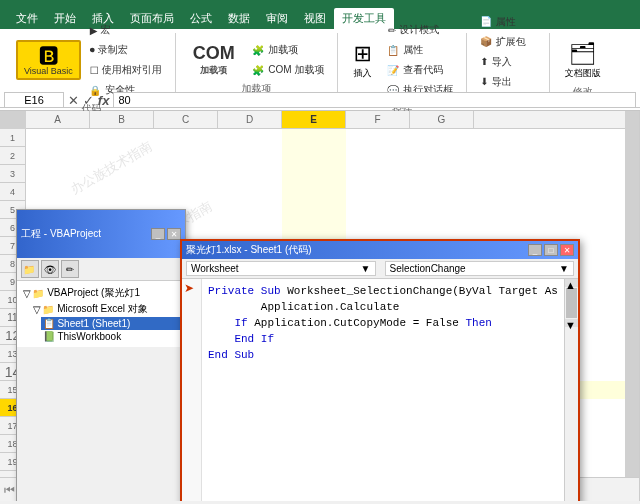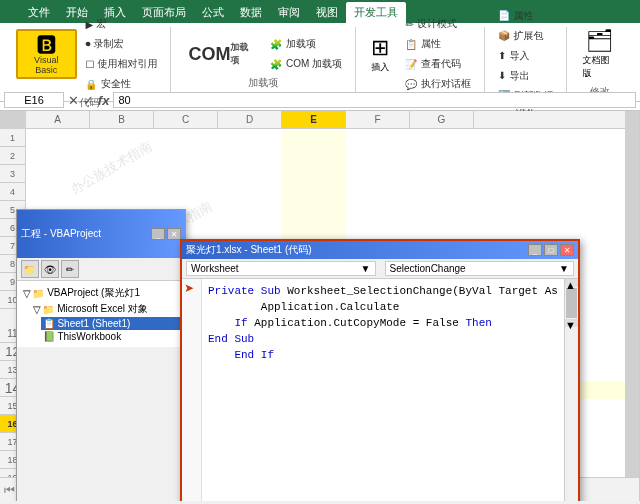--- a/index.html
+++ b/index.html
@@ -1,32 +1,32 @@
 <!DOCTYPE html>
 <html><head>
   <meta charset="utf-8">
   <style>
     * { margin: 0; padding: 0; box-sizing: border-box; }
     body { font-family: 'Microsoft YaHei', SimSun, Arial, sans-serif; font-size: 11px; background: #f0f0f0; overflow: hidden; width: 640px; height: 504px; }
 
     
     .ribbon { background: #217346; height: 90px; display: flex; flex-direction: column; }
-    .ribbon-tabs { display: flex; align-items: flex-end; padding-left: 20px; margin-top: 2px; }
+    .ribbon-tabs { display: flex; align-items: flex-end; padding-left: 8px; margin-top: 8px; }
     .ribbon-tab { padding: 3px 8px; font-size: 11px; color: #fff; cursor: pointer; border-radius: 2px 2px 0 0; }
     .ribbon-tab.active { background: #fff; color: #217346; }
     .ribbon-content { background: #fff; flex: 1; display: flex; align-items: center; padding: 4px 8px; border-bottom: 1px solid #c6c6c6; }
     .ribbon-group { display: flex; flex-direction: column; align-items: center; border-right: 1px solid #d0d0d0; padding: 0 8px; height: 70px; justify-content: center; }
     .ribbon-group-items { display: flex; gap: 4px; align-items: center; }
     .ribbon-group-label { font-size: 10px; color: #666; margin-top: 2px; }
     .ribbon-btn-large { display: flex; flex-direction: column; align-items: center; cursor: pointer; padding: 2px 6px; border: 1px solid transparent; border-radius: 2px; }
     .ribbon-btn-large .icon { font-size: 28px; line-height: 1; }
     .ribbon-btn-large .label { font-size: 9px; color: #333; text-align: center; }
     .ribbon-btn-small { display: flex; align-items: center; gap: 3px; cursor: pointer; padding: 2px 4px; font-size: 10px; color: #333; border: 1px solid transparent; border-radius: 2px; white-space: nowrap; }
     .ribbon-small-col { display: flex; flex-direction: column; gap: 0px; justify-content: center; }
-    .ribbon-com-block { display: flex; flex-direction: row; align-items: center; cursor: pointer; padding: 2px 8px; font-size: 11px; font-weight: bold; color: #333; border: 1px solid transparent; border-radius: 2px; justify-content: space-between; }
+    .ribbon-com-block { display: flex; flex-direction: column; align-items: center; cursor: pointer; padding: 2px 8px; font-size: 11px; font-weight: bold; color: #333; border: 1px solid transparent; border-radius: 2px; justify-content: space-between; }
     .com-text { font-size: 18px; font-weight: bold; color: #333; }
 
     
     .formula-bar { background: #fff; border-bottom: 1px solid #c6c6c6; display: flex; align-items: center; padding: 2px 4px; gap: 4px; }
     .cell-ref { width: 60px; border: 1px solid #c6c6c6; padding: 1px 4px; font-size: 11px; text-align: center; }
     .formula-icons { display: flex; gap: 4px; align-items: center; color: #555; font-size: 13px; }
     .formula-input { flex: 1; border: 1px solid #c6c6c6; padding: 1px 4px; font-size: 11px; }
 
     
     .main-area { display: flex; height: calc(504px - 90px - 24px); }
@@ -241,21 +241,21 @@
       <div style="height:18px;border-bottom:1px solid #ccc;font-size:9px;color:#666;display:flex;align-items:center;justify-content:center;">1</div>
       <div style="height:18px;border-bottom:1px solid #ccc;font-size:9px;color:#666;display:flex;align-items:center;justify-content:center;">2</div>
       <div style="height:18px;border-bottom:1px solid #ccc;font-size:9px;color:#666;display:flex;align-items:center;justify-content:center;">3</div>
       <div style="height:18px;border-bottom:1px solid #ccc;font-size:9px;color:#666;display:flex;align-items:center;justify-content:center;">4</div>
       <div style="height:18px;border-bottom:1px solid #ccc;font-size:9px;color:#666;display:flex;align-items:center;justify-content:center;">5</div>
       <div style="height:18px;border-bottom:1px solid #ccc;font-size:9px;color:#666;display:flex;align-items:center;justify-content:center;">6</div>
       <div style="height:18px;border-bottom:1px solid #ccc;font-size:9px;color:#666;display:flex;align-items:center;justify-content:center;">7</div>
       <div style="height:18px;border-bottom:1px solid #ccc;font-size:9px;color:#666;display:flex;align-items:center;justify-content:center;">8</div>
       <div style="height:18px;border-bottom:1px solid #ccc;font-size:9px;color:#666;display:flex;align-items:center;justify-content:center;">9</div>
       <div style="height:18px;border-bottom:1px solid #ccc;font-size:9px;color:#666;display:flex;align-items:center;justify-content:center;">10</div>
-      <div style="height:18px;border-bottom:1px solid #ccc;font-size:10px;color:#666;display:flex;align-items:center;justify-content:center;margin-top:16px;">11</div>
+      <div style="height:18px;border-bottom:1px solid #ccc;font-size:10px;color:#666;display:flex;align-items:center;justify-content:center;">11</div>
       <div style="height:18px;border-bottom:1px solid #ccc;font-size:13px;color:#666;display:flex;align-items:center;justify-content:center;">12</div>
       <div style="height:18px;border-bottom:1px solid #ccc;font-size:9px;color:#666;display:flex;align-items:center;justify-content:center;">13</div>
       <div style="height:18px;border-bottom:1px solid #ccc;font-size:14px;color:#666;display:flex;align-items:center;justify-content:center;">14</div>
       <div style="height:18px;border-bottom:1px solid #ccc;font-size:9px;color:#666;display:flex;align-items:center;justify-content:center;">15</div>
       <div style="height:18px;border-bottom:1px solid #ccc;font-size:9px;background:#ffd700;color:#333;display:flex;align-items:center;justify-content:center;font-weight:bold;">16</div>
       <div style="height:18px;border-bottom:1px solid #ccc;font-size:9px;color:#666;display:flex;align-items:center;justify-content:center;">17</div>
       <div style="height:18px;border-bottom:1px solid #ccc;font-size:9px;color:#666;display:flex;align-items:center;justify-content:center;">18</div>
       <div style="height:18px;border-bottom:1px solid #ccc;font-size:9px;color:#666;display:flex;align-items:center;justify-content:center;">19</div>
       <div style="height:18px;border-bottom:1px solid #ccc;font-size:9px;color:#666;display:flex;align-items:center;justify-content:center;">20</div>
     </div>
@@ -328,24 +328,24 @@
           <div class="code-line">
             <span class="kw">Private Sub </span><span>Worksheet_SelectionChange(ByVal Target As Range)</span>
           </div>
           <div class="code-line">
             &nbsp;&nbsp;&nbsp;&nbsp;&nbsp;&nbsp;&nbsp;&nbsp;Application.Calculate
           </div>
           <div class="code-line">
             &nbsp;&nbsp;&nbsp;&nbsp;<span class="kw">If </span><span>Application.CutCopyMode = False </span><span class="kw">Then</span>
           </div>
           <div class="code-line">
+            &nbsp;&nbsp;&nbsp;&nbsp;<span class="kw">End If</span>
+          </div>
+          <div class="code-line">
             <span class="kw">End Sub</span>
-          </div>
-          <div class="code-line">
-            &nbsp;&nbsp;&nbsp;&nbsp;<span class="kw">End If</span>
           </div>
         </div>
         <div class="code-scroll">
           <div style="height:8px;background:#e0e0e0;">▲</div>
           <div style="height:30px;background:#c0c0c0;margin:1px;"></div>
           <div style="height:8px;background:#e0e0e0;margin-top:auto;">▼</div>
         </div>
       </div>
 
     </div>

